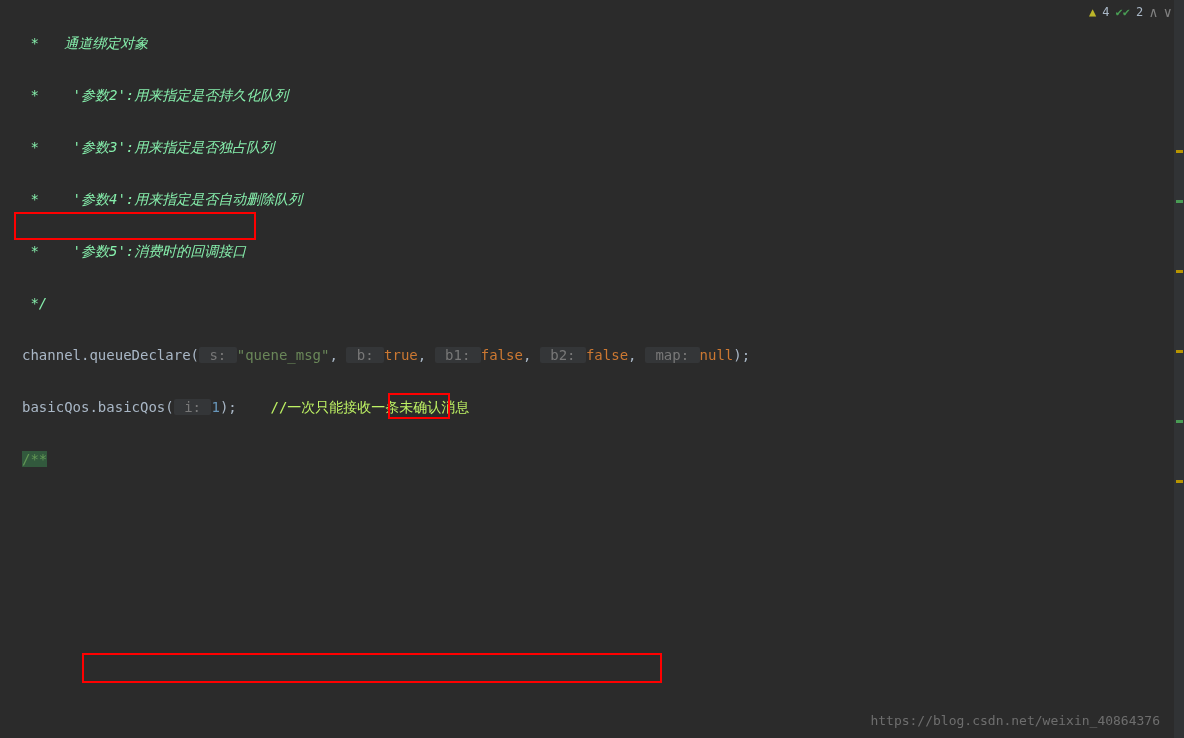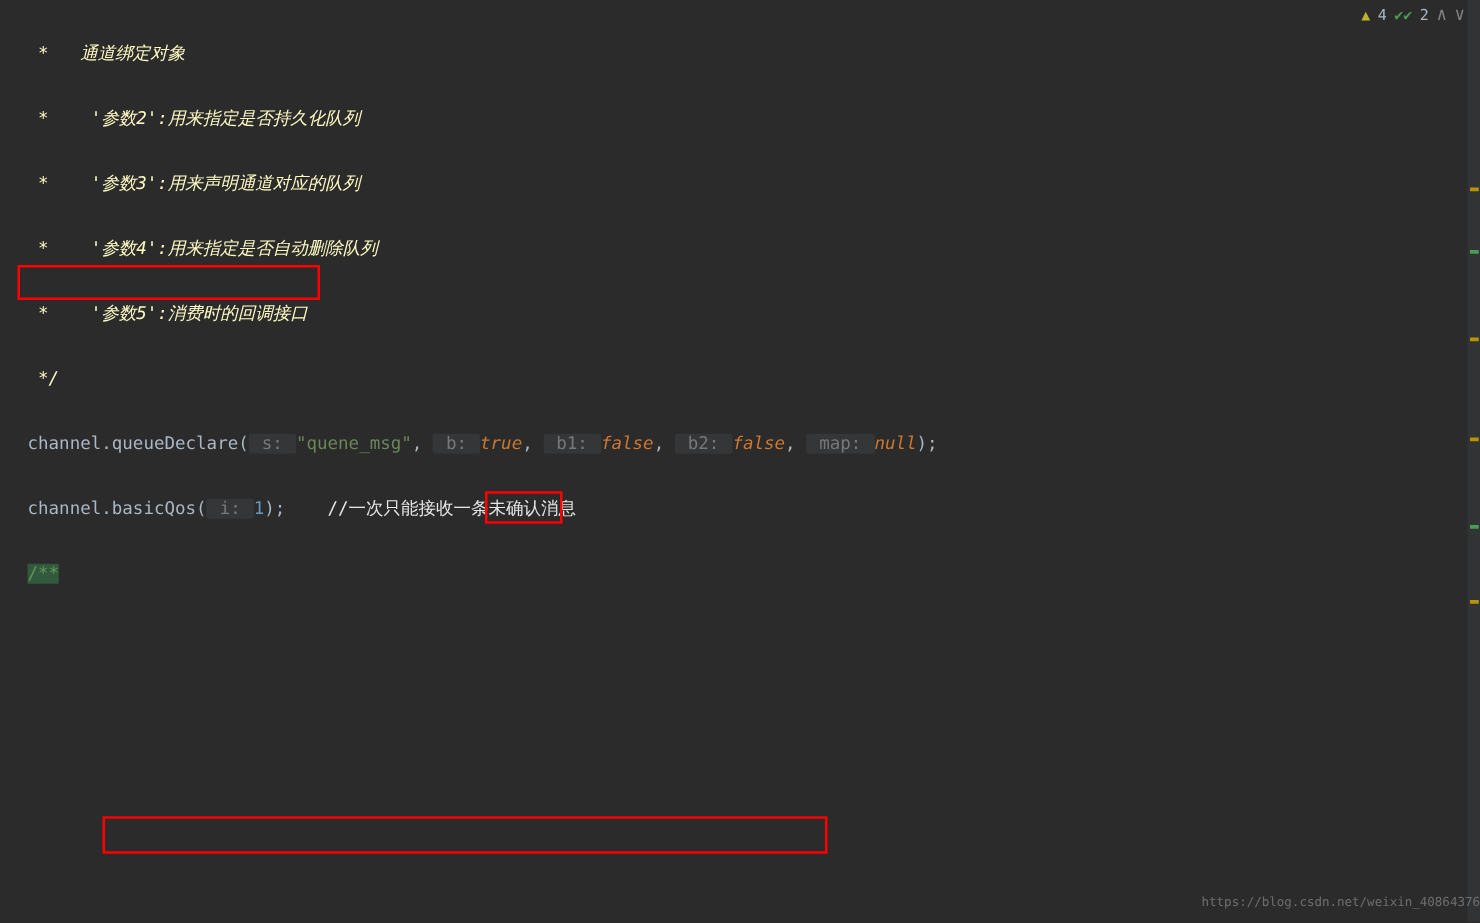--- a/index.html
+++ b/index.html
@@ -13,23 +13,23 @@
       height: 738px;
       position: relative;
     }
     .editor {
       padding: 4px 0 0 22px;
       line-height: 26px;
       white-space: pre;
       position: relative;
     }
     .line { display: block; height: 26px; }
-    .comment { color: #e5e5e5; }
-    .comment-italic { color: #fef9c3; font-style: italic; }
-    .keyword { color: #cc7832; font-style: italic; }
+    .comment { color: #bef264; }
+    .comment-italic { color: #86efac; font-style: italic; }
+    .keyword { color: #cc7832; }
     .string { color: #6a8759; }
     .number { color: #6897bb; }
     .param-hint { color: #787878; background: #343638; border-radius: 2px; padding: 0 2px; }
     .highlight-box {
       position: absolute;
       border: 2px solid #ff0000;
       pointer-events: none;
     }
     .doc-start { background: #32593d; color: #629755; }
     .status-bar {
@@ -40,49 +40,49 @@
       align-items: center;
       gap: 6px;
       font-size: 12px;
     }
     .warn-icon { color: #bbb529; }
     .check-icon { color: #499c54; }
     .chevron { color: #808080; font-size: 14px; cursor: pointer; }
     .watermark {
       position: absolute;
       bottom: 10px;
-      right: 0;
+      right: 24px;
       color: #8a8a8a;
-      font-size: 10px;
+      font-size: 13px;
       opacity: 0.7;
     }
     .right-gutter {
       position: absolute;
       right: 0;
       top: 0;
       width: 10px;
       height: 100%;
       background: #313335;
     }
     .marker { position: absolute; right: 1px; width: 7px; height: 3px; }
     .marker.y { background: #b89500; }
     .marker.g { background: #499c54; }
   </style>
 </head>
 <body>
 
 <div class="editor">
 <span class="line comment-italic"> *   通道绑定对象</span>
 <span class="line comment-italic"> *    '参数2':用来指定是否持久化队列</span>
-<span class="line comment-italic"> *    '参数3':用来声明通道对应的队列</span>
+<span class="line comment-italic"> *    '参数3':用来指定是否独占队列</span>
 <span class="line comment-italic"> *    '参数4':用来指定是否自动删除队列</span>
 <span class="line comment-italic"> *    '参数5':消费时的回调接口</span>
 <span class="line comment-italic"> */</span>
 <span class="line"><span>channel.queueDeclare(</span><span class="param-hint"> s: </span><span class="string">"quene_msg"</span><span>, </span><span class="param-hint"> b: </span><span class="keyword">true</span><span>, </span><span class="param-hint"> b1: </span><span class="keyword">false</span><span>, </span><span class="param-hint"> b2: </span><span class="keyword">false</span><span>, </span><span class="param-hint"> map: </span><span class="keyword">null</span><span>);</span></span>
-<span class="line"><span>channel.basicQos(</span><span class="param-hint"> i: </span><span class="number">1</span><span>);</span><span class="comment">    //一次只能接收一条未确认消息</span></span>
+<span class="line"><span>basicQos.basicQos(</span><span class="param-hint"> i: </span><span class="number">1</span><span>);</span><span class="comment">    //一次只能接收一条未确认消息</span></span>
 <span class="line"><span class="doc-start">/**</span></span>
 
 
 
 
 
 
 
 
 

